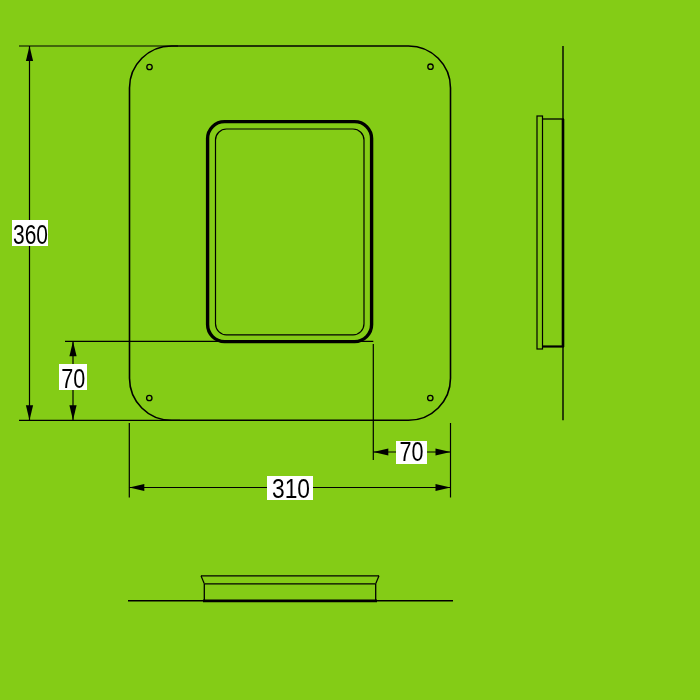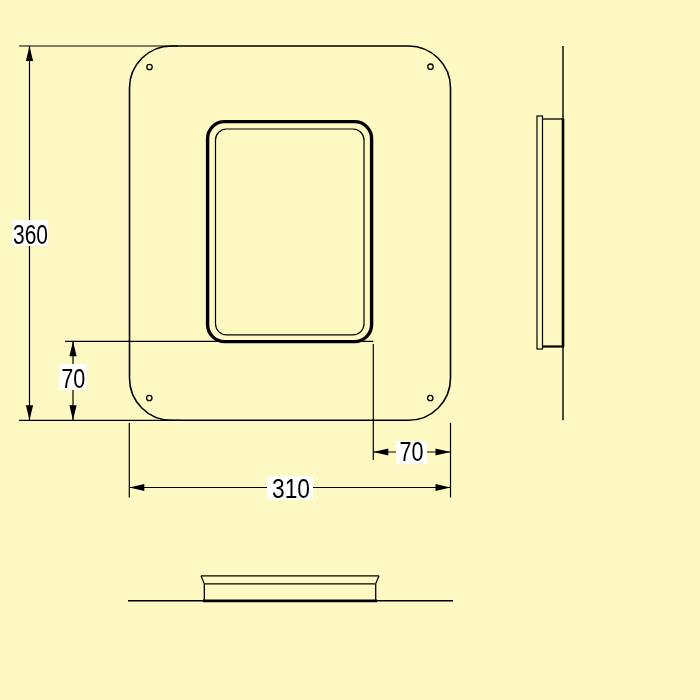--- a/index.html
+++ b/index.html
@@ -4,21 +4,21 @@
 <style>
   html, body {
     margin: 0;
     padding: 0;
     background: #ffffff;
   }
   .canvas {
     position: relative;
     width: 700px;
     height: 700px;
-    background: #fef9c3;
+    background: #84cc16;
     overflow: hidden;
   }
   svg {
     position: absolute;
     top: 0;
     left: 0;
   }
   svg text {
     font-family: "Liberation Sans", "DejaVu Sans", sans-serif;
     font-size: 27px;

